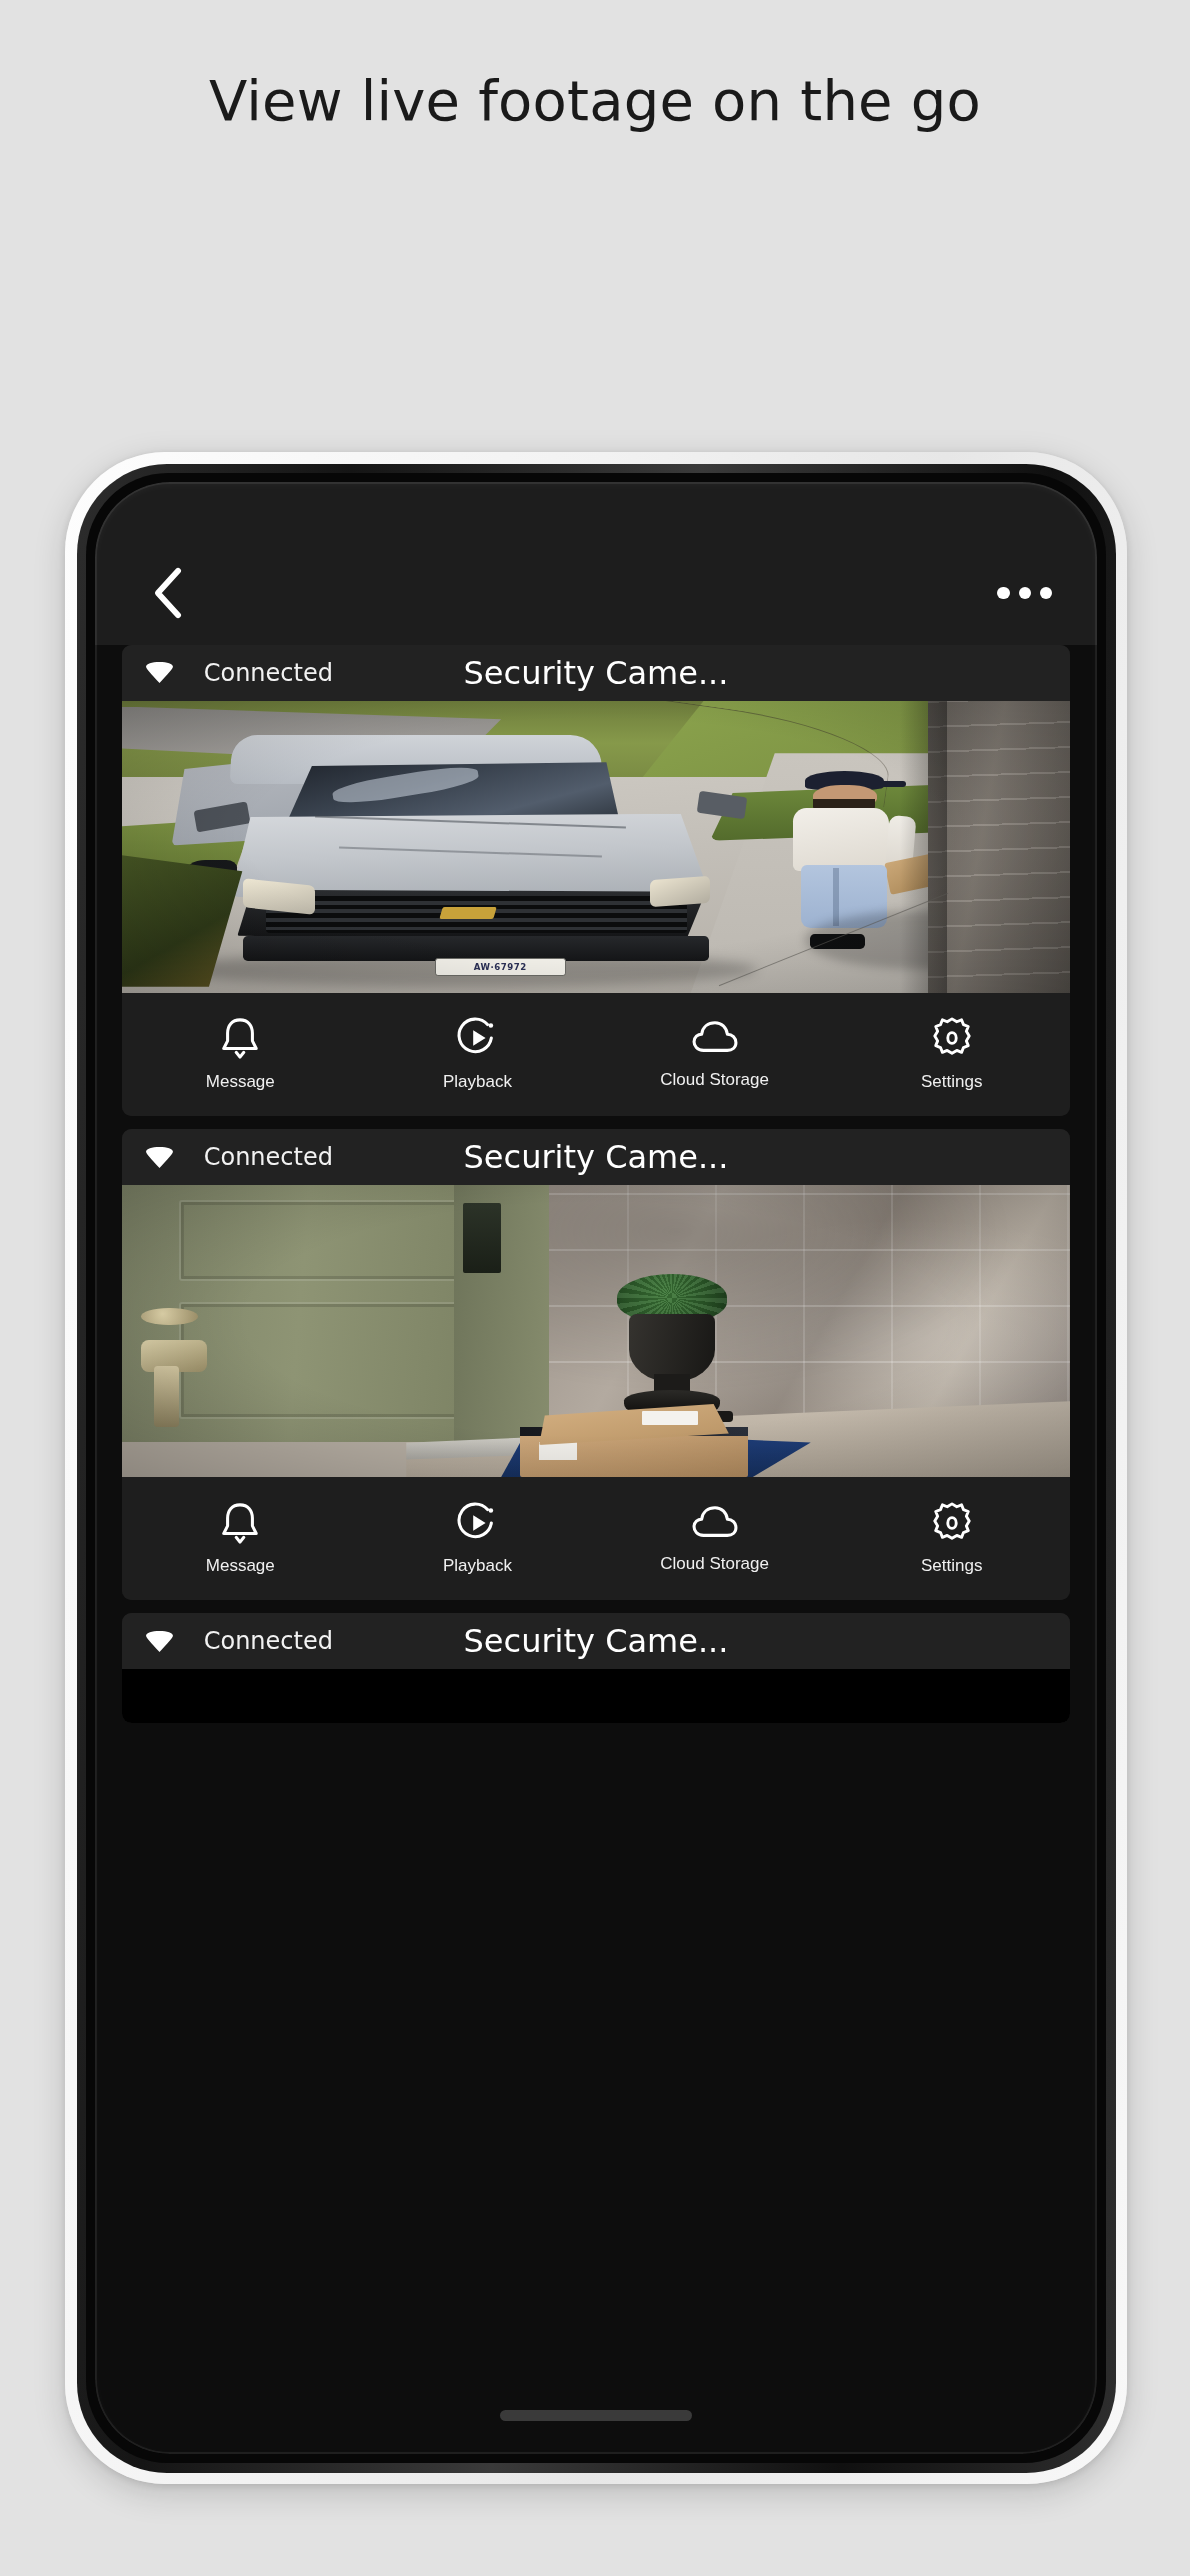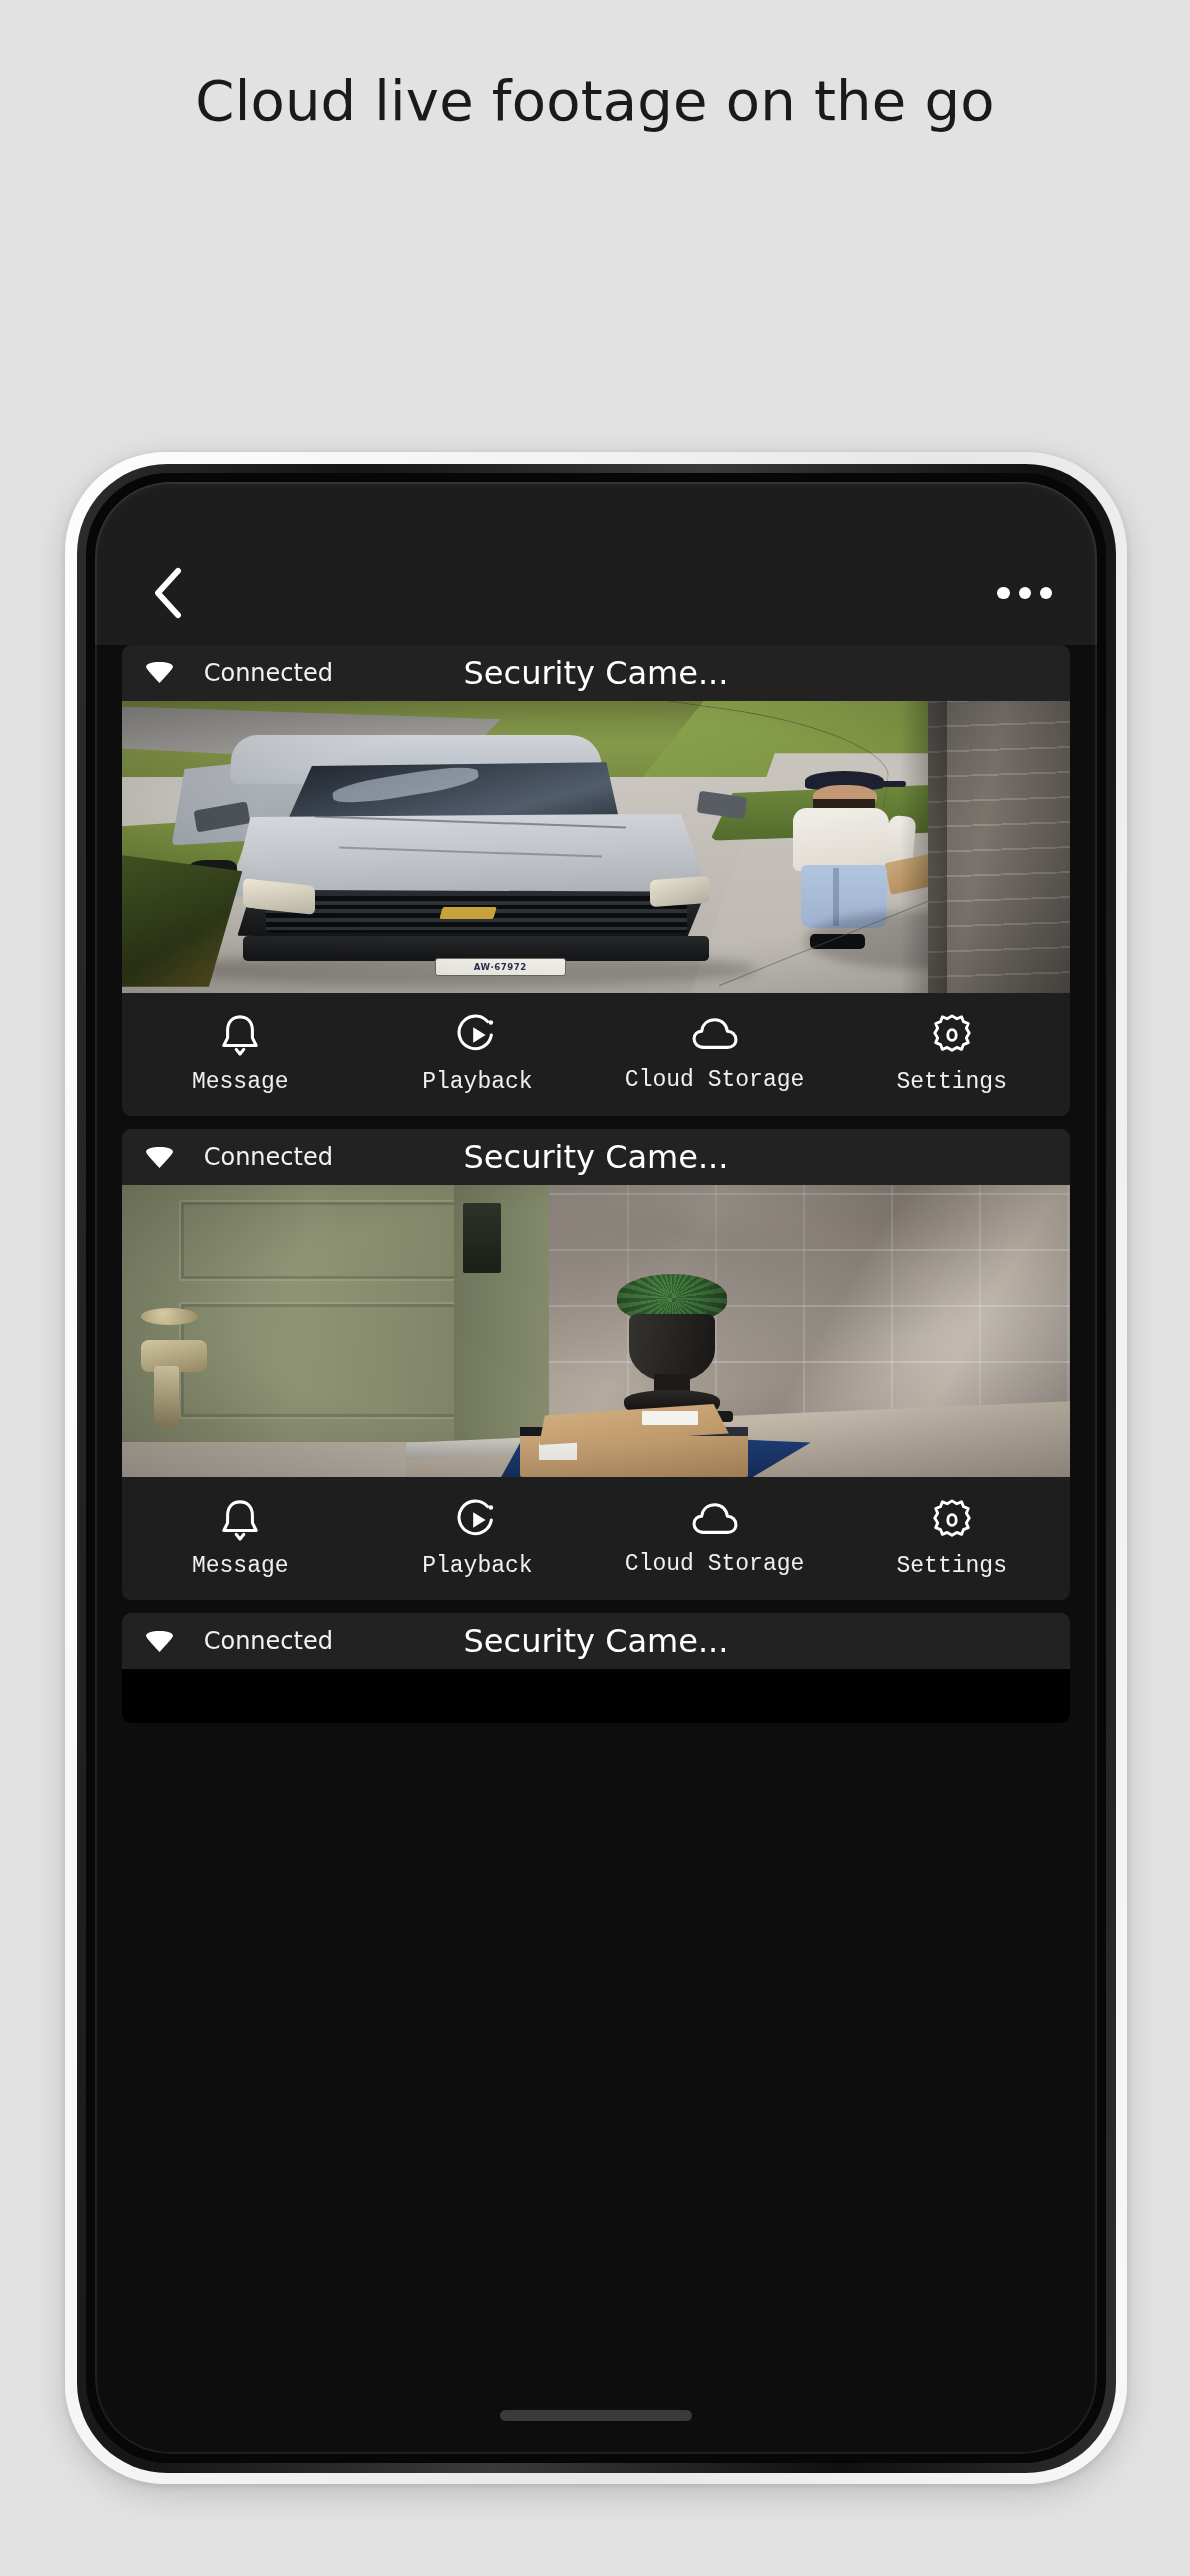--- a/index.html
+++ b/index.html
@@ -155,22 +155,22 @@
     height:123px;
     background:#1e1e1e;
     display:flex; align-items:center;
   }
   .tool{
     flex:1;
     display:flex; flex-direction:column; align-items:center; gap:11.5px;
     cursor:pointer;
   }
   .tool .lbl{
-    font-size:23px; color:#f0f0f0;
-    font-family:Liberation Mono, monospace;
+    font-size:17px; color:#f0f0f0;
+    font-family:Liberation Sans, sans-serif;
   }
 
   
   .multiview{
     background:#1d1d1d;
     border-radius:9.6px;
     height:92px;
     display:flex; align-items:center; justify-content:center; gap:17px;
     cursor:pointer;
   }
@@ -351,21 +351,21 @@
 
   
   .vig{position:absolute;inset:0;
     background:radial-gradient(ellipse at 50% 46%,rgba(0,0,0,0) 52%,rgba(0,0,0,.22) 100%);
     pointer-events:none;}
 </style>
 </head>
 <body>
 
 <div class="headline">
-  <h1>Cloud live footage on the go</h1>
+  <h1>View live footage on the go</h1>
 </div>
 
 <div class="phone-outer">
  <div class="phone-band">
   <div class="phone-bezel">
    <div class="screen">
 
      <div class="glass-edge"></div>
 
      <div class="notch">

